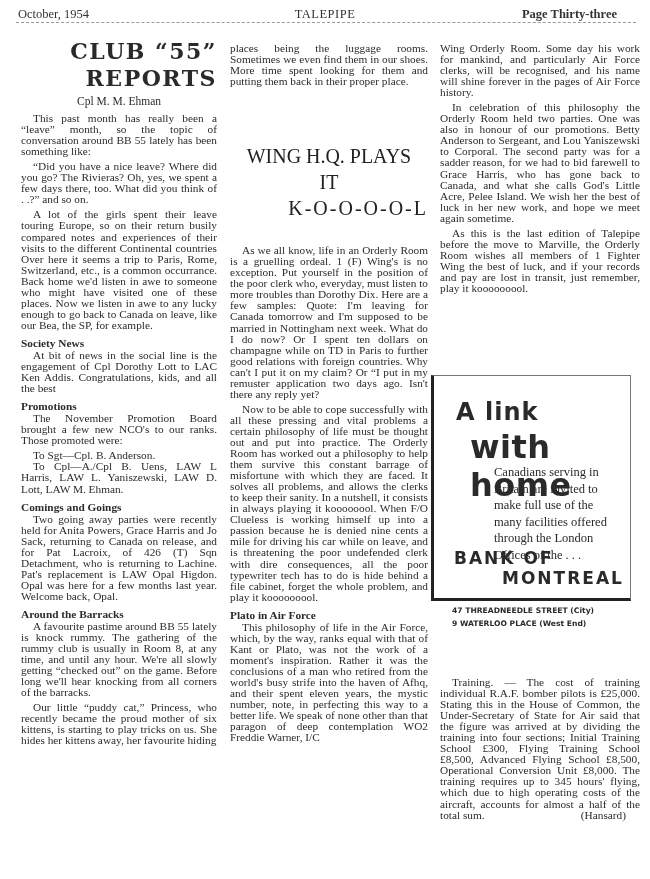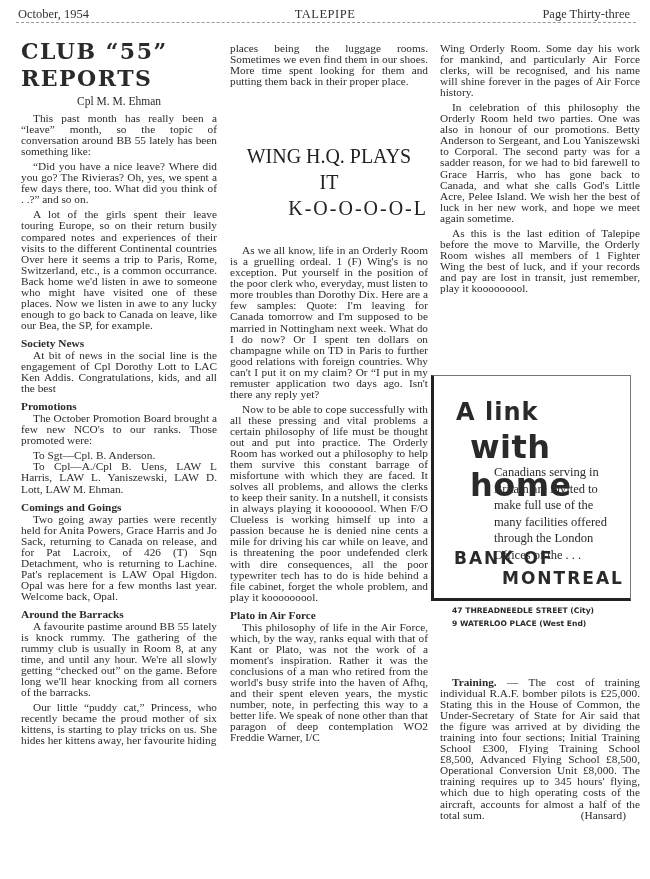--- a/index.html
+++ b/index.html
@@ -7,38 +7,38 @@
     width: 650px; height: 879px; position: relative; overflow: hidden;
     font-family: "DejaVu Serif", "Liberation Serif", serif;
     color: #2a2a2a;
   }
   .header {
     position: absolute; left: 16px; right: 16px; top: 4px; height: 20px;
     font-family: "Liberation Serif", serif; font-size: 12.5px; color: #333;
   }
   .header .left { position: absolute; left: 2px; top: 3px; }
   .header .center { position: absolute; left: 0; right: 0; top: 3px; text-align: center; letter-spacing: 0.5px; }
-  .header .right { position: absolute; right: 4px; top: 3px; }
+  .header .right { position: absolute; right: 17px; top: 3px; font-weight: bold; }
   .rule {
     position: absolute; left: 16px; right: 14px; top: 22px; height: 0;
     border-top: 1px dashed #9a9a9a;
   }
   .col {
     position: absolute; top: 30px;
     font-family: "Liberation Serif", serif; font-size: 11.3px; line-height: 11.05px;
     text-align: justify; color: #2b2b2b;
   }
   .col1 { left: 21px; width: 196px; }
   .col2 { left: 230px; width: 198px; top: 27px; }
   .col3 { left: 440px; width: 200px; top: 27px; }
   p { margin: 0 0 4px 0; text-indent: 12px; }
   p.noindent { text-indent: 0; margin-top: 16px; }
   .subhead { font-weight: bold; margin: 7px 0 1px 0; font-size: 11.3px; text-align: left; text-indent: 0; }
   .club-title {
-    text-align: left; font-family: "DejaVu Serif", serif; font-weight: bold;
+    text-align: right; font-family: "DejaVu Serif", serif; font-weight: bold;
     font-size: 22px; line-height: 27px; letter-spacing: 1.5px; color: #2a2a2a;
     margin: 8px 0 4px 0;
   }
   .byline { text-align: center; font-size: 11.5px; margin: 2px 0 6px 0; text-indent: 0; }
   .wing-title {
     text-align: center; font-family: "Liberation Serif", serif; font-weight: normal;
     font-size: 21px; line-height: 26px; margin: 56px 0 0 0; color: #222;
     transform: scaleX(0.95);
   }
   .wing-sub {
@@ -55,21 +55,21 @@
   .ad-body {
     position: absolute; left: 60px; top: 88px; width: 130px;
     font-family: "Liberation Serif", serif; font-size: 12.5px; line-height: 16.5px; color: #2a2a2a;
   }
   .ad-bank1 { position: absolute; left: 20px; top: 172px; font-size: 17px; font-weight: bold; letter-spacing: 2px; color: #2a2a2a; }
   .ad-bank2 { position: absolute; left: 68px; top: 192px; font-size: 17px; font-weight: bold; letter-spacing: 2px; color: #2a2a2a; }
   .ad-addr1 { position: absolute; left: 18px; top: 230px; font-size: 7.6px; font-weight: bold; color: #2a2a2a; }
   .ad-addr2 { position: absolute; left: 18px; top: 243px; font-size: 7.6px; font-weight: bold; color: #2a2a2a; }
   .col3b { position: absolute; left: 440px; top: 677px; width: 200px; font-family: "Liberation Serif", serif; font-size: 11.3px; line-height: 11.05px; text-align: justify; color: #2b2b2b; }
   .hansard { float: right; margin-right: 14px; }
-  .bold-lead { font-weight: bold; }
+  .bold-lead { font-weight: normal; }
 </style>
 </head>
 <body>
 
 <div class="header">
   <span class="left">October, 1954</span>
   <span class="center">TALEPIPE</span>
   <span class="right">Page Thirty-three</span>
 </div>
 <div class="rule"></div>
@@ -81,21 +81,21 @@
   </div>
   <p class="byline">Cpl M. M. Ehman</p>
   <p>This past month has really been a “leave” month, so the topic of conversation around BB 55 lately has been something like:</p>
   <p>“Did you have a nice leave? Where did you go? The Rivieras? Oh, yes, we spent a few days there, too. What did you think of . .?” and so on.</p>
   <p>A lot of the girls spent their leave touring Europe, so on their return busily compared notes and experiences of their visits to the different Continental countries Over here it seems a trip to Paris, Rome, Switzerland, etc., is a common occurrance. Back home we'd listen in awe to someone who might have visited one of these places. Now we listen in awe to any lucky enough to go back to Canada on leave, like our Bea, the SP, for example.</p>
 
   <div class="subhead">Society News</div>
   <p>At bit of news in the social line is the engagement of Cpl Dorothy Lott to LAC Ken Addis. Congratulations, kids, and all the best</p>
 
   <div class="subhead">Promotions</div>
-  <p>The October Promotion Board brought a few new NCO's to our ranks. Those promoted were:</p>
+  <p>The November Promotion Board brought a few new NCO's to our ranks. Those promoted were:</p>
   <p style="margin-bottom:0">To Sgt—Cpl. B. Anderson.</p>
   <p>To Cpl—A./Cpl B. Uens, LAW L Harris, LAW L. Yaniszewski, LAW D. Lott, LAW M. Ehman.</p>
 
   <div class="subhead">Comings and Goings</div>
   <p>Two going away parties were recently held for Anita Powers, Grace Harris and Jo Sack, returning to Canada on release, and for Pat Lacroix, of 426 (T) Sqn Detachment, who is returning to Lachine. Pat's replacement is LAW Opal Higdon. Opal was here for a few months last year. Welcome back, Opal.</p>
 
   <div class="subhead">Around the Barracks</div>
   <p>A favourite pastime around BB 55 lately is knock rummy. The gathering of the rummy club is usually in Room 8, at any time, and until any hour. We're all slowly getting “checked out” on the game. Before long we'll hear knocking from all corners of the barracks.</p>
   <p>Our little “puddy cat,” Princess, who recently became the proud mother of six kittens, is starting to play tricks on us. She hides her kittens away, her favourite hiding</p>
 </div>

